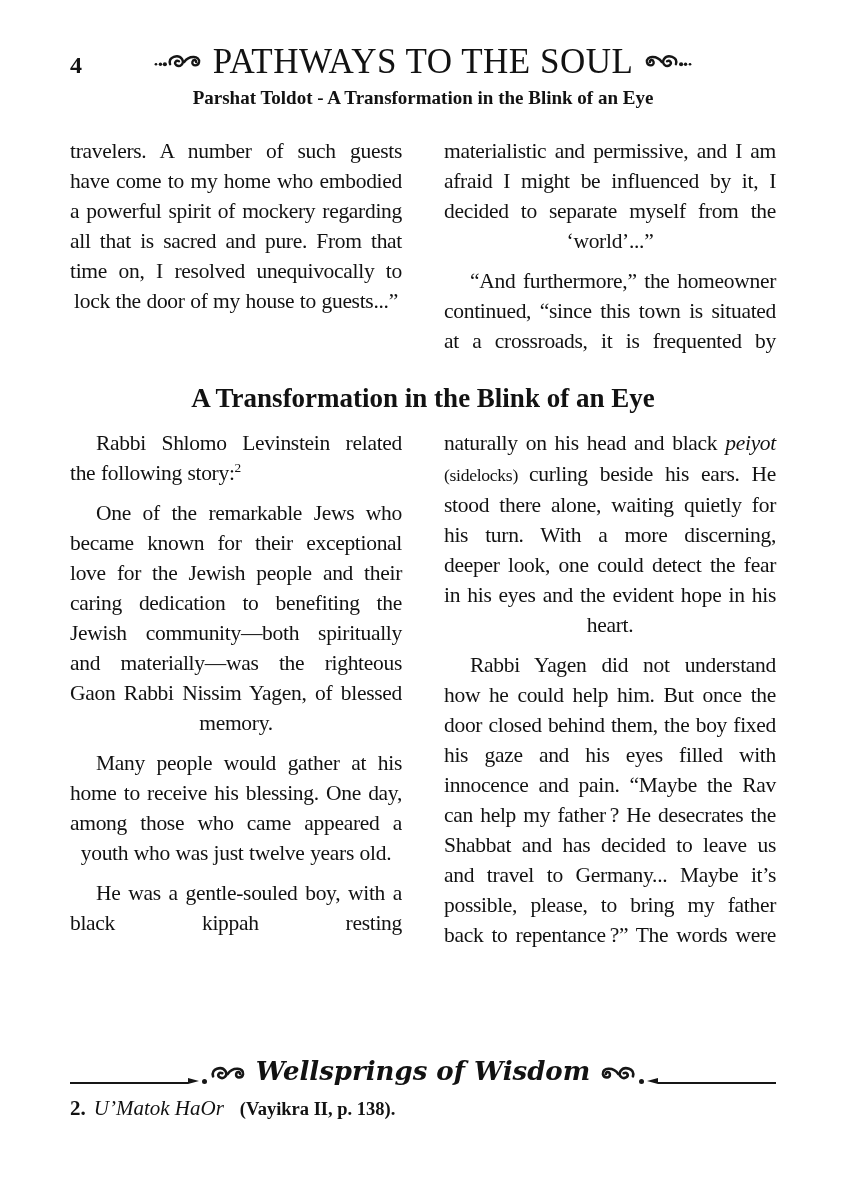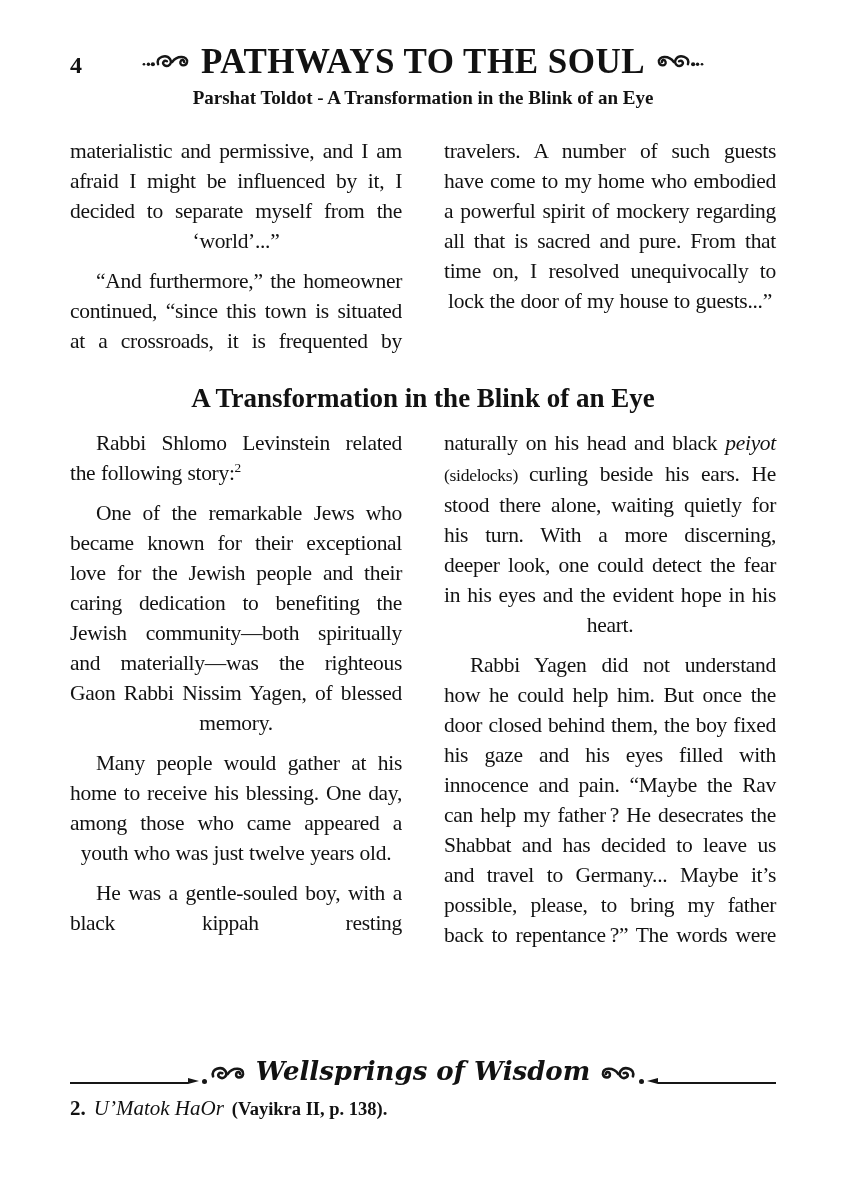--- a/index.html
+++ b/index.html
@@ -5,21 +5,21 @@
   html,body{margin:0;padding:0;background:#fff;}
   .page{
     width:846px;height:1200px;position:relative;background:#ffffff;
     color:#121212;font-family:"Liberation Serif",serif;overflow:hidden;
     margin:0 auto;box-sizing:border-box;
   }
   
   .header{padding-top:44px;text-align:center;position:relative;}
   .page-number{position:absolute;left:70px;top:52px;font-weight:bold;font-size:24px;}
   .title-row{display:flex;justify-content:center;align-items:center;gap:8px;}
-  .book-title{font-size:35px;font-weight:bold;margin:0;letter-spacing:.5px;line-height:1.05;}
+  .book-title{font-size:35px;font-weight:normal;margin:0;letter-spacing:.5px;line-height:1.05;}
   .subtitle{font-size:19px;font-weight:bold;margin:6px 0 0;line-height:1.2;}
   .orn{display:inline-flex;align-items:center;}
   .orn.mirror svg{transform:scaleX(-1);}
   
   .cols{display:flex;gap:42px;padding:0 70px;}
   .col{width:332px;}
   .cols p{
     margin:0 0 10px;font-size:21.5px;line-height:30px;
     text-align:justify;letter-spacing:-0.3px;word-spacing:.5px;
   }
@@ -36,21 +36,21 @@
   .rule{flex:1;height:2px;background:#161616;}
   .arrow-r{width:0;height:0;border-left:11px solid #161616;border-top:3px solid transparent;border-bottom:3px solid transparent;}
   .arrow-l{width:0;height:0;border-right:11px solid #161616;border-top:3px solid transparent;border-bottom:3px solid transparent;}
   .dot{width:5px;height:5px;border-radius:50%;background:#161616;margin:0 3px;flex:none;}
   .script-title{
     font-family:"DejaVu Serif",serif;font-style:italic;font-weight:bold;
     font-size:26px;margin:0 6px;white-space:nowrap;line-height:1;
   }
   .footnote{margin-top:12px;font-size:19px;}
   .footnote .fn-num{font-weight:bold;font-size:21px;margin-right:8px;}
-  .footnote .fn-src{font-style:italic;font-size:21px;margin-right:8px;}
+  .footnote .fn-src{font-style:italic;font-size:21px;margin-right:16px;}
   .footnote .fn-cite{font-size:18.5px;font-weight:bold;}
 </style>
 </head>
 <body>
 
 <div class="page">
 
   <div class="header">
     <div class="page-number">4</div>
     <div class="title-row">
@@ -76,25 +76,25 @@
             <path d="M42 13 C 49 3, 63 5, 62 13 C 61 19, 52 19, 53 13 C 54 9, 58 10, 58 13"></path>
           </g>
         </svg>
       </span>
     </div>
     <h2 class="subtitle">Parshat Toldot - A Transformation in the Blink of an Eye</h2>
   </div>
 
   <div class="cols top">
     <div class="col">
+      <p class="last-center">travelers. A number of such guests have come to my home who embodied a powerful spirit of mockery regarding all that is sacred and pure. From that time on, I resolved unequivocally to lock the door of my house to guests...”</p>
+    </div>
+    <div class="col">
       <p class="last-center">materialistic and permissive, and I am afraid I might be influenced by it, I decided to separate myself from the ‘world’...”</p>
       <p class="indent last-justify">“And furthermore,” the homeowner continued, “since this town is situated at a crossroads, it is frequented by</p>
-    </div>
-    <div class="col">
-      <p class="last-center">travelers. A number of such guests have come to my home who embodied a powerful spirit of mockery regarding all that is sacred and pure. From that time on, I resolved unequivocally to lock the door of my house to guests...”</p>
     </div>
   </div>
 
   <div class="section-heading">A Transformation in the Blink of an Eye</div>
 
   <div class="cols bottom">
     <div class="col">
       <p class="indent"><span>Rabbi Shlomo Levinstein related the following story:</span><sup class="fnref">2</sup></p>
       <p class="indent last-center">One of the remarkable Jews who became known for their exceptional love for the Jewish people and their caring dedication to benefiting the Jewish community—both spiritually and materially—was the righteous Gaon Rabbi Nissim Yagen, of blessed memory.</p>
       <p class="indent last-center">Many people would gather at his home to receive his blessing. One day, among those who came appeared a youth who was just twelve years old.</p>

